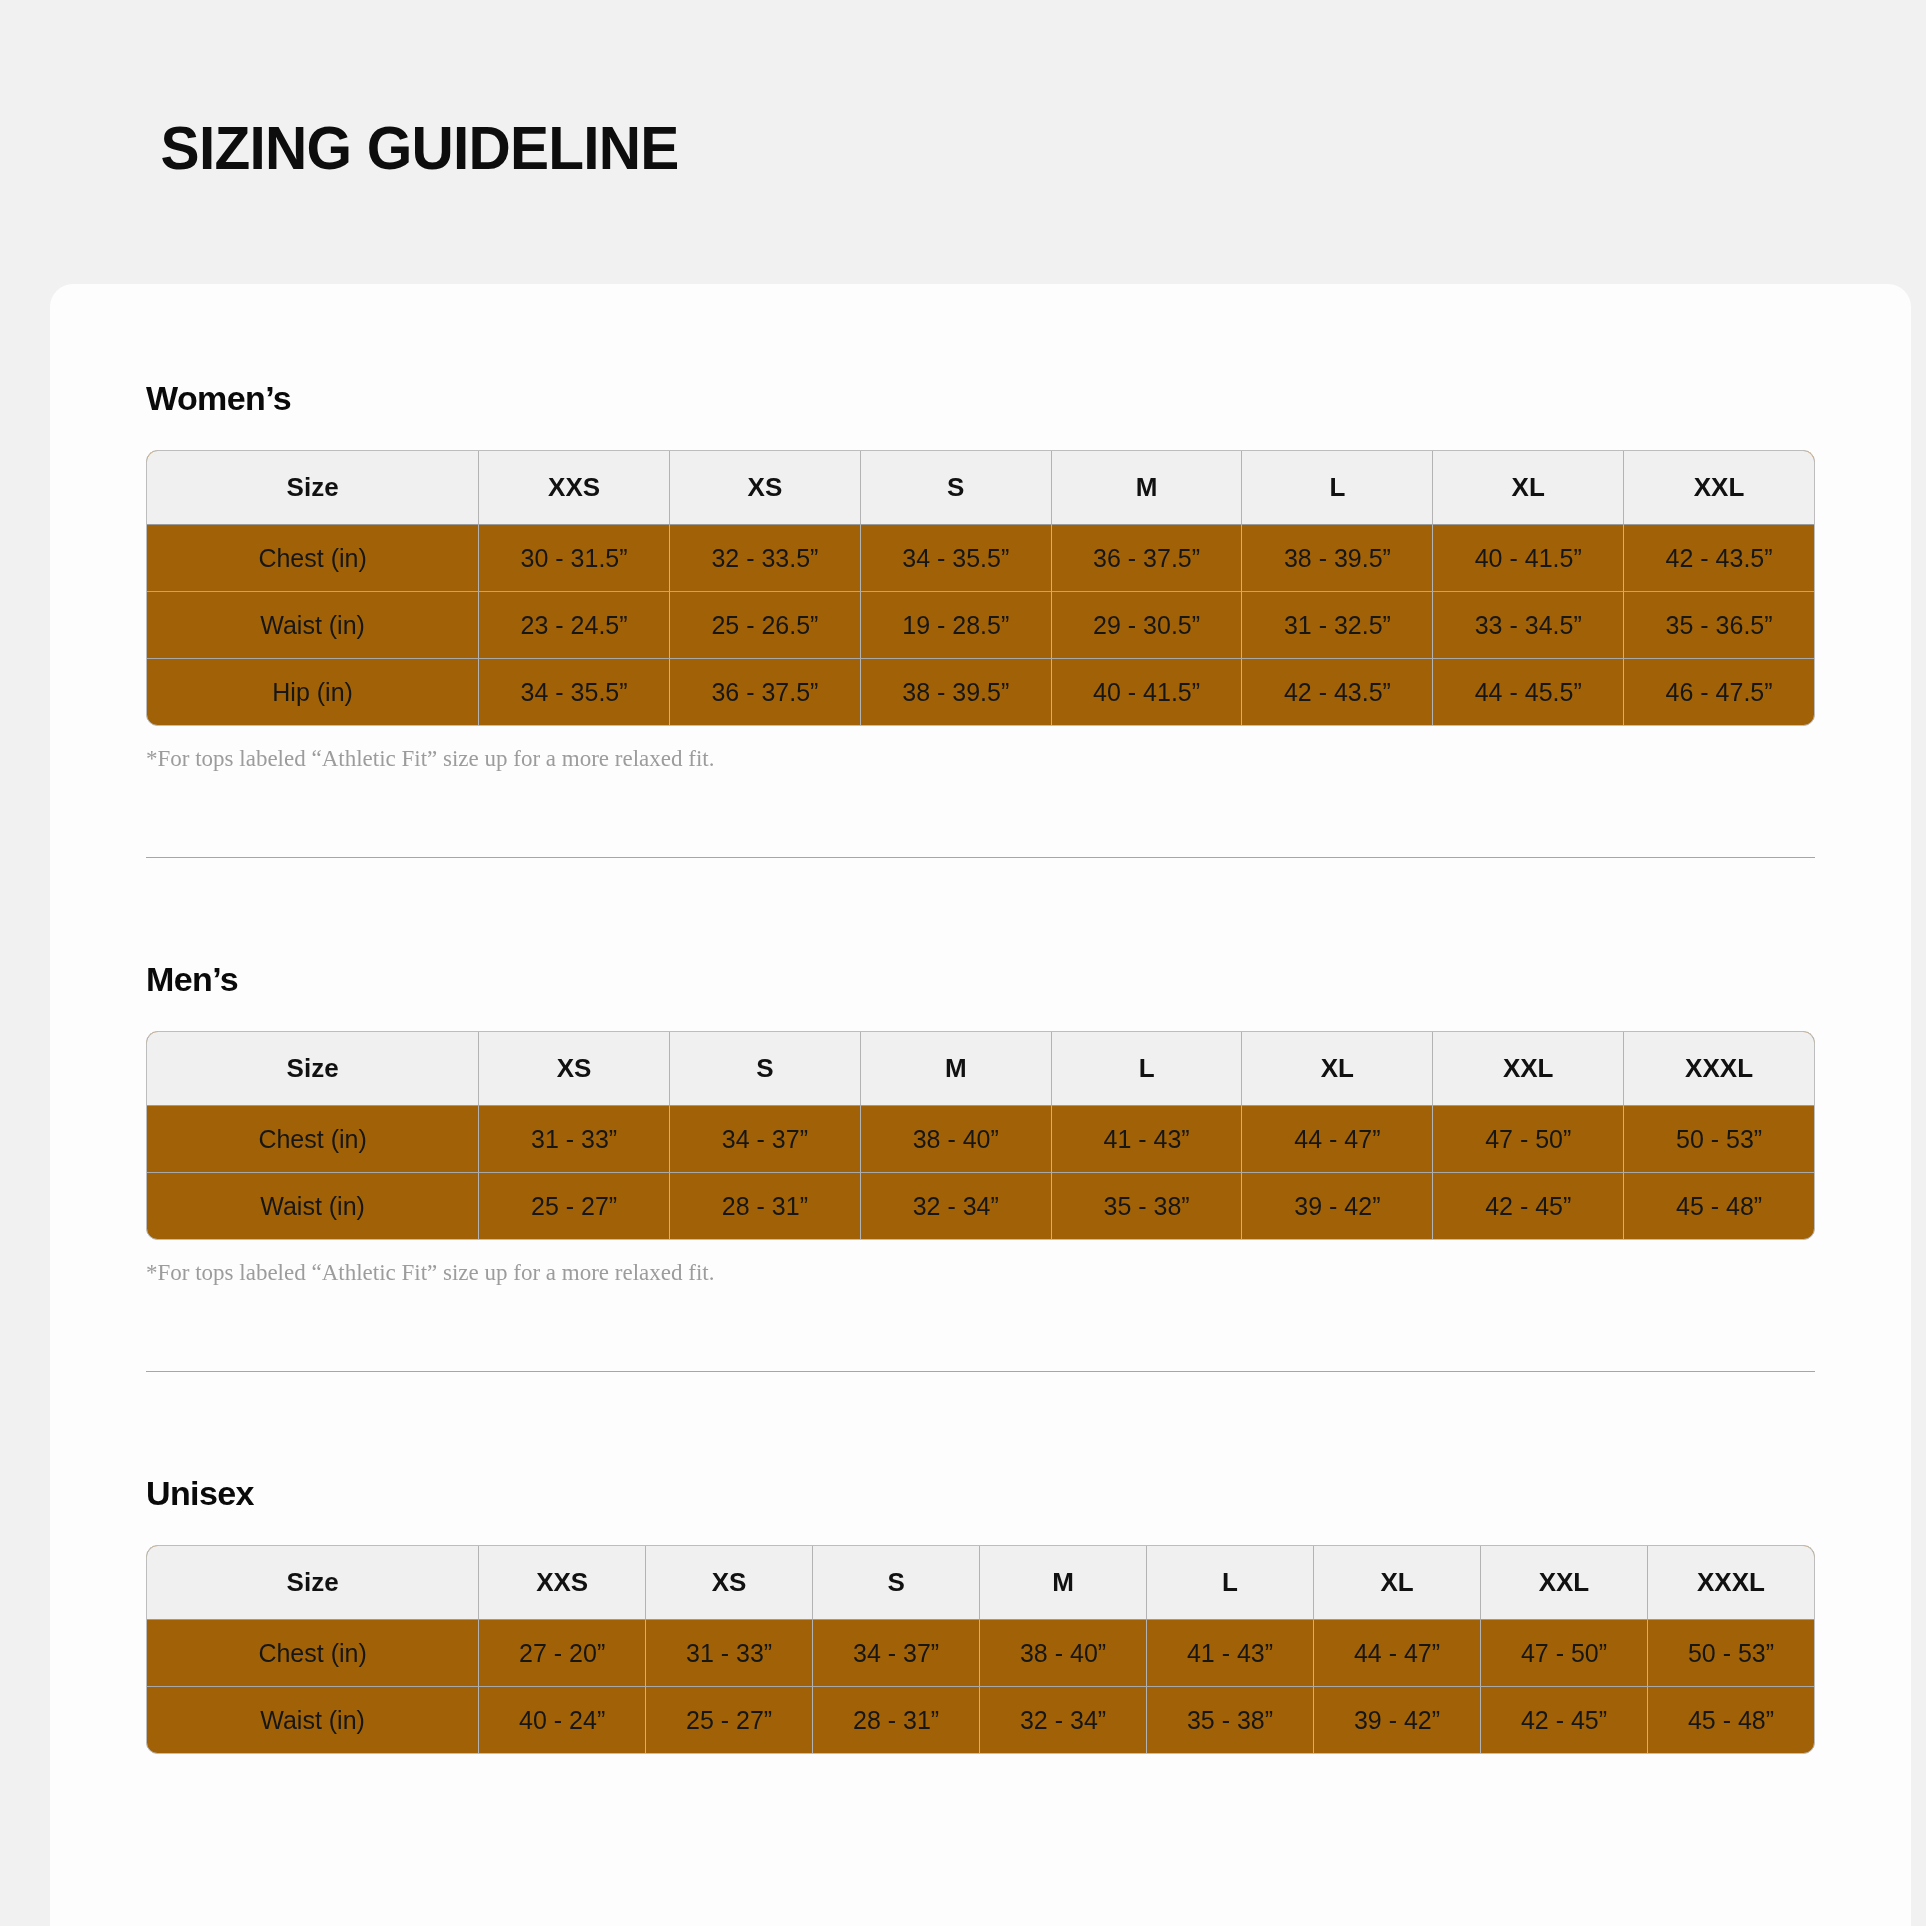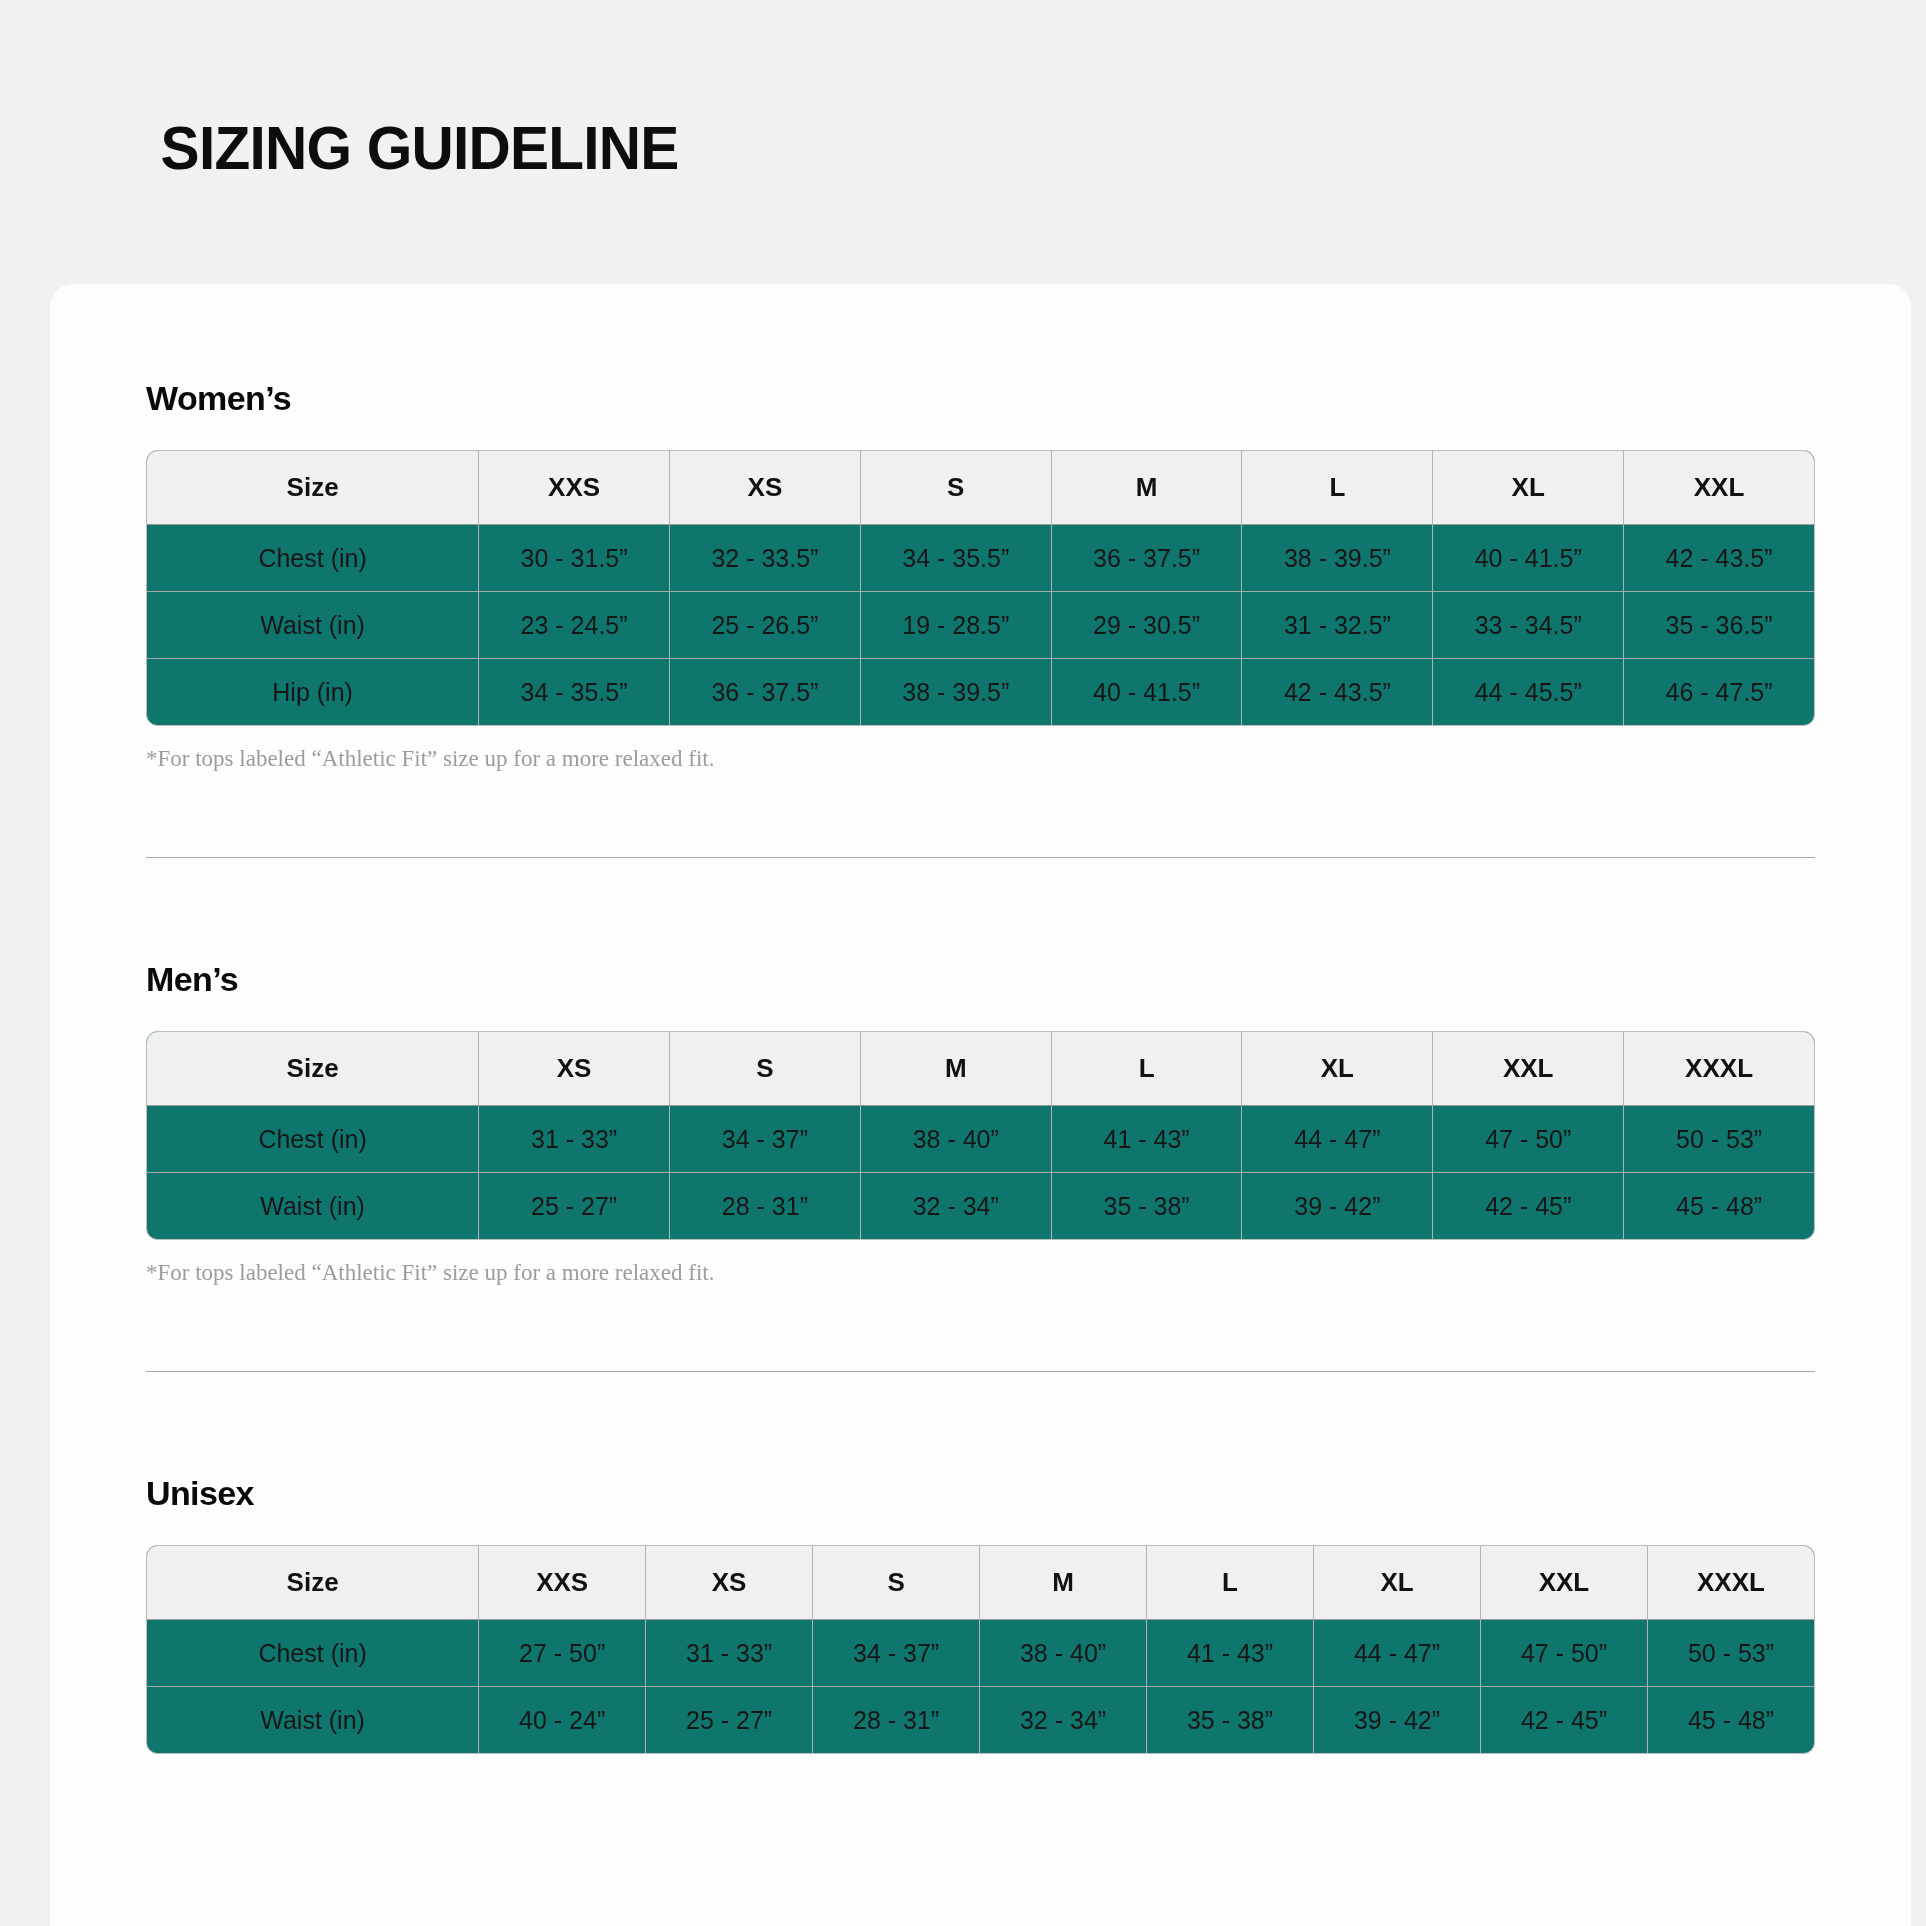--- a/index.html
+++ b/index.html
@@ -44,21 +44,21 @@
     margin:0 0 35px 0;
     font-size:34px;font-weight:bold;letter-spacing:-0.6px;line-height:1;
     color:#0a0a0a;
   }
 
   
   table.size-table{
     width:100%;
     border-collapse:separate;border-spacing:0;
     border:0.8px solid #bdbdbd;border-radius:11.6px;
-    background:#0f766e;
+    background:#a16207;
     table-layout:fixed;
   }
   table.size-table th,table.size-table td{
     text-align:center;vertical-align:middle;
     padding:0 3.9px;overflow:hidden;
   }
   table.size-table th{
     height:73px;background:#f0f0f0;
     font-size:26px;font-weight:bold;color:#111;
     border-bottom:1.2px solid #9a9a9a;
@@ -208,21 +208,21 @@
               <th>M</th>
               <th>L</th>
               <th>XL</th>
               <th>XXL</th>
               <th>XXXL</th>
             </tr>
           </thead>
           <tbody>
             <tr>
               <td>Chest (in)</td>
-              <td>27 - 50”</td>
+              <td>27 - 20”</td>
               <td>31 - 33”</td>
               <td>34 - 37”</td>
               <td>38 - 40”</td>
               <td>41 - 43”</td>
               <td>44 - 47”</td>
               <td>47 - 50”</td>
               <td>50 - 53”</td>
             </tr>
             <tr>
               <td>Waist (in)</td>

